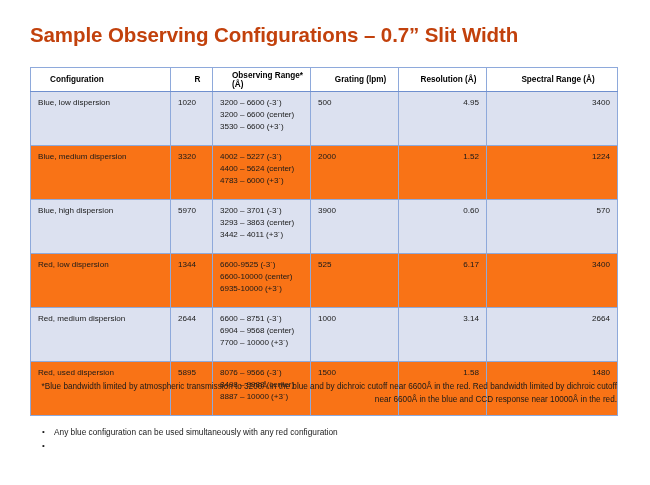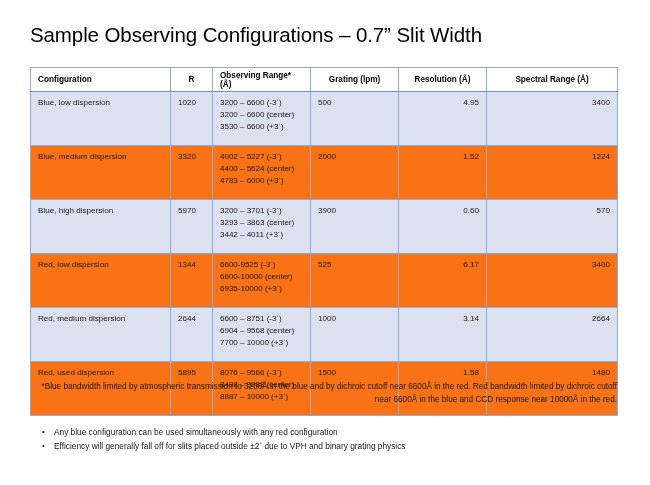--- a/index.html
+++ b/index.html
@@ -20,23 +20,23 @@
     left: 0; top: 0;
     width: 650px;
     height: 485px;
   }
   #slide-title {
     position: absolute;
     left: 30px;
     top: 24px;
     width: 600px;
     font-size: 20.5px;
-    font-weight: normal;
+    font-weight: bold;
     letter-spacing: -0.1px;
-    color: #000000;
+    color: #c2410c;
     line-height: 1.12;
     white-space: nowrap;
   }
 
   
   #config-table {
     position: absolute;
     left: 30px;
     top: 67px;
     width: 587px;
@@ -59,20 +59,21 @@
     vertical-align: top;
   }
   #config-table thead th {
     background: #ffffff;
     font-weight: bold;
     font-size: 8.2px;
     height: 23px;
     vertical-align: middle;
     border-bottom: 1.6px solid #6f8fce;
     color: #000000;
+    padding-left: 12px;
   }
   .th-inner {
     display: block;
     padding: 0 7px;
   }
   .th-left   { text-align: left; }
   .th-center { text-align: center; }
 
   #config-table tbody tr { height: 54px; }
   #config-table tbody tr.shade td { background: #dce1f0; }
@@ -307,17 +308,16 @@
 
   <div id="footnote">*Blue bandwidth limited by atmospheric transmission to 3200Å in the blue and by dichroic cutoff near 6600Å in the red.  Red bandwidth limited by dichroic cutoff near 6600Å in the blue and CCD response near 10000Å in the red.</div>
 
   <ul id="bullet-list">
     <li>
       <span class="bullet-dot">•</span>
       <span>Any blue configuration can be used simultaneously with any red configuration</span>
     </li>
     <li>
       <span class="bullet-dot">•</span>
-      <span>Efficiency will generally fall off for slits placed outside ±2´ due to VPH and binary grating physics</span>
     </li>
   </ul>
 
 </div>
 
 </body></html>

